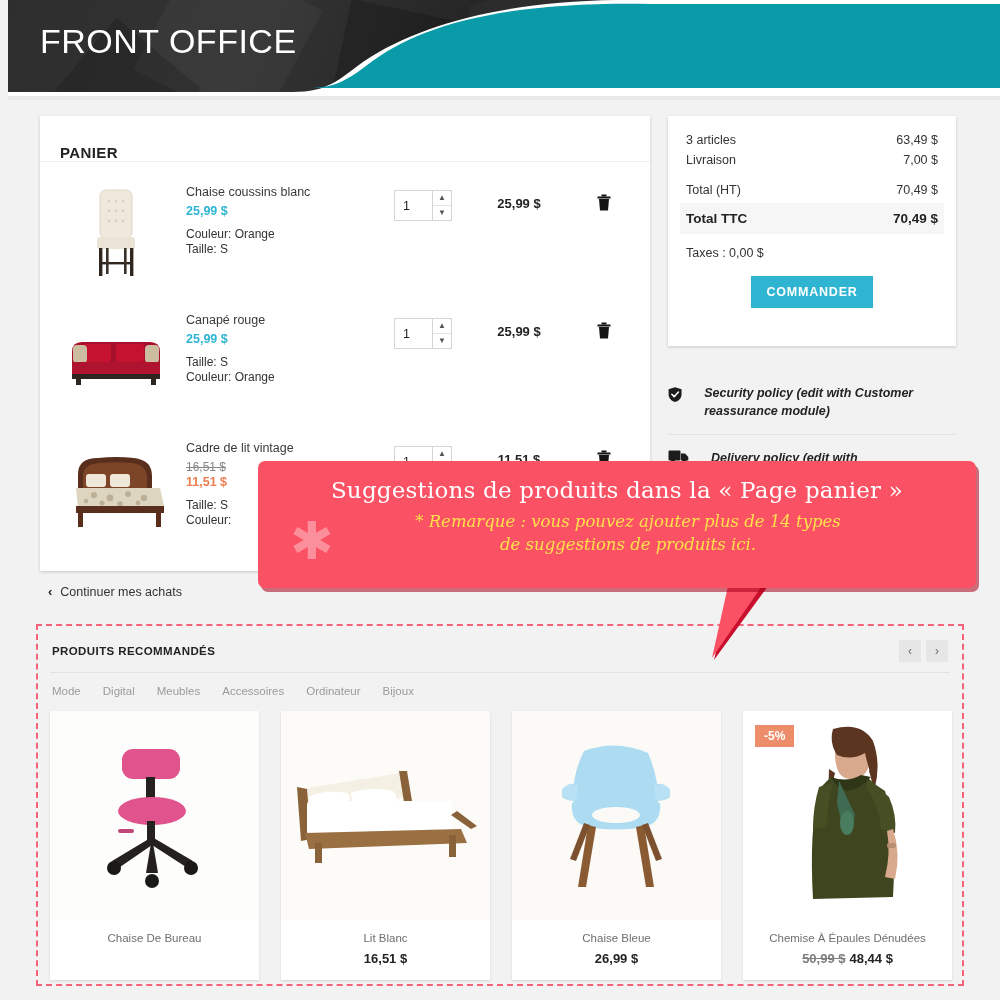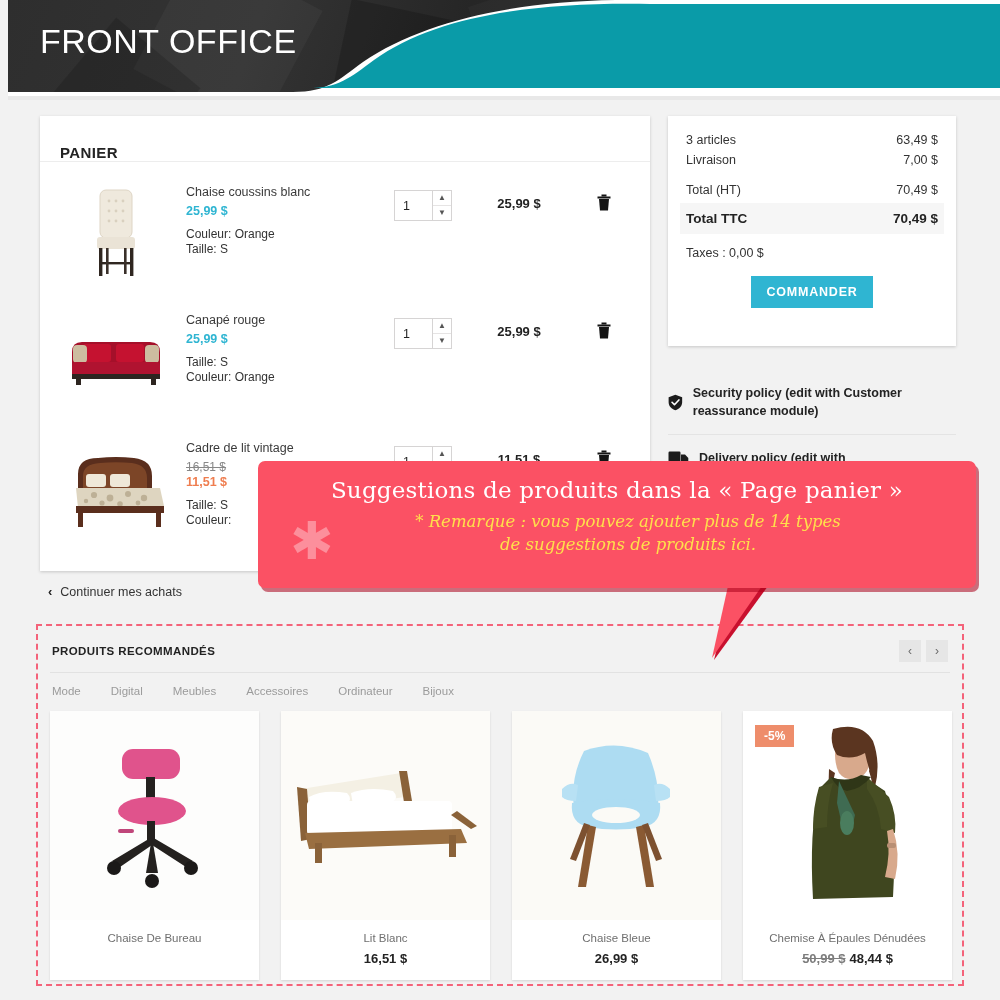--- a/index.html
+++ b/index.html
@@ -86,38 +86,38 @@
   }
   .sum-taxes { font-size: 12.5px; color: #333; padding-top: 12px; }
   .order-btn {
     margin: 16px auto 0 auto; width: 122px; height: 32px;
     background: #2fb5d2; color: #ffffff; font-size: 12.5px; font-weight: bold;
     letter-spacing: 0.8px; display: flex; align-items: center; justify-content: center;
   }
 
   
   .reassure { position: absolute; left: 668px; top: 380px; width: 288px; }
-  .reassure-item { display: flex; align-items: center; gap: 10px; padding: 4px 0 10px 0; }
+  .reassure-item { display: flex; align-items: flex-start; gap: 22px; padding: 4px 0 10px 0; font-style: italic; }
   .reassure-text { font-size: 12.5px; font-weight: bold; color: #232323; line-height: 18px; }
   .reassure-divider { height: 1px; background: #e4e4e4; margin: 4px 0 10px 0; }
 
   
   .reco-block {
     position: absolute; left: 36px; top: 624px; width: 928px; height: 362px;
     border: 2px dashed #f4637a; background: #f2f2f2;
   }
   .reco-head { display: flex; align-items: center; justify-content: space-between; padding: 14px 14px 0 14px; }
   .reco-title { font-size: 11.5px; font-weight: bold; color: #232323; letter-spacing: 0.4px; }
   .reco-nav { display: flex; gap: 5px; }
   .nav-btn {
     width: 22px; height: 22px; background: #e6e6e6; color: #6a6a6a;
     display: flex; align-items: center; justify-content: center; font-size: 12px;
   }
   .reco-sep { height: 1px; background: #e2e2e2; margin: 10px 12px 0 12px; }
-  .reco-tabs { display: flex; gap: 30px; padding: 12px 14px 0 14px; }
+  .reco-tabs { display: flex; gap: 22px; padding: 12px 14px 0 14px; }
   .reco-tab { font-size: 11.5px; color: #9b9b9b; }
 
   .reco-grid { display: flex; gap: 22px; padding: 14px 12px 0 12px; }
   .pcard { width: 209px; background: #ffffff; box-shadow: 0 1px 2px rgba(0,0,0,0.12); position: relative; }
   .pimg { height: 209px; background: #fdfdfb; position: relative; overflow: hidden; }
   .pbadge {
     position: absolute; left: 12px; top: 14px; background: #ee8d6b; color: #ffffff;
     font-size: 12px; font-weight: bold; padding: 4px 9px;
   }
   .pname { text-align: center; font-size: 11.5px; color: #6f6f6f; padding: 12px 6px 0 6px; }

